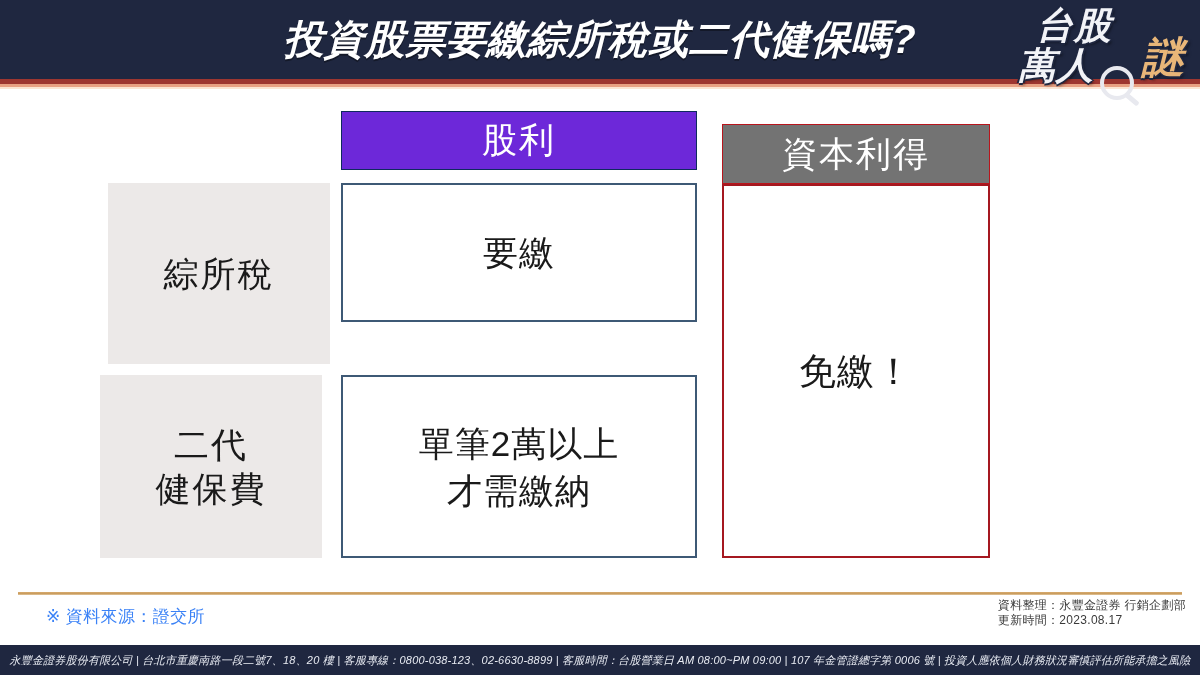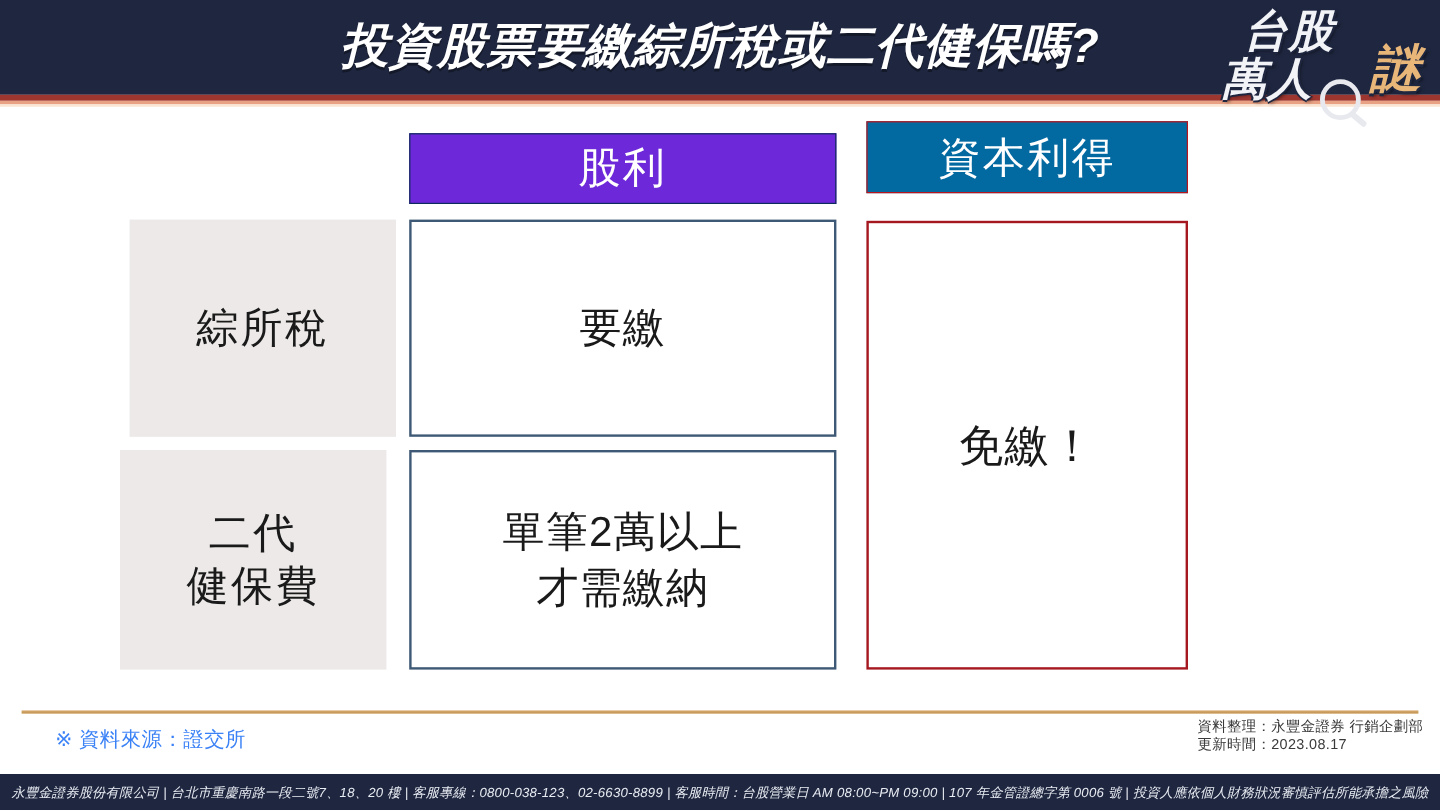--- a/index.html
+++ b/index.html
@@ -142,24 +142,24 @@
     left: 341px;
     top: 111px;
     width: 356px;
     height: 59px;
     background: #6d28d9;
     border: 1px solid #0f2a5e;
     box-sizing: border-box;
   }
   .col-head-capgain {
     left: 722px;
-    top: 101px;
+    top: 124px;
     width: 268px;
     height: 60px;
-    background: #0369a1;
+    background: #737373;
     border: 1px solid #b8151c;
     box-sizing: border-box;
   }
 
   .row-label {
     position: absolute;
     display: flex;
     align-items: center;
     justify-content: center;
     text-align: center;
@@ -181,21 +181,21 @@
     background: #ffffff;
     color: #1a1a1a;
     font-size: 35px;
     line-height: 47px;
     letter-spacing: 1px;
     box-sizing: border-box;
   }
   .cell-blue { border: 2px solid #3e5975; }
   .cell-red  { border: 2px solid #a51820; }
 
-  .cell-dividend-income { left: 341px; top: 183px; width: 356px; height: 181px; text-align: right; }
+  .cell-dividend-income { left: 341px; top: 183px; width: 356px; height: 139px; text-align: right; }
   .cell-dividend-nhi    { left: 341px; top: 375px; width: 356px; height: 183px; }
   .cell-capgain        { left: 722px; top: 184px; width: 268px; height: 374px; }
   .cell-capgain .cell-text { font-size: 37px; }
 
   
   .gold-rule {
     position: absolute;
     left: 18px;
     top: 592px;
     width: 1164px;

